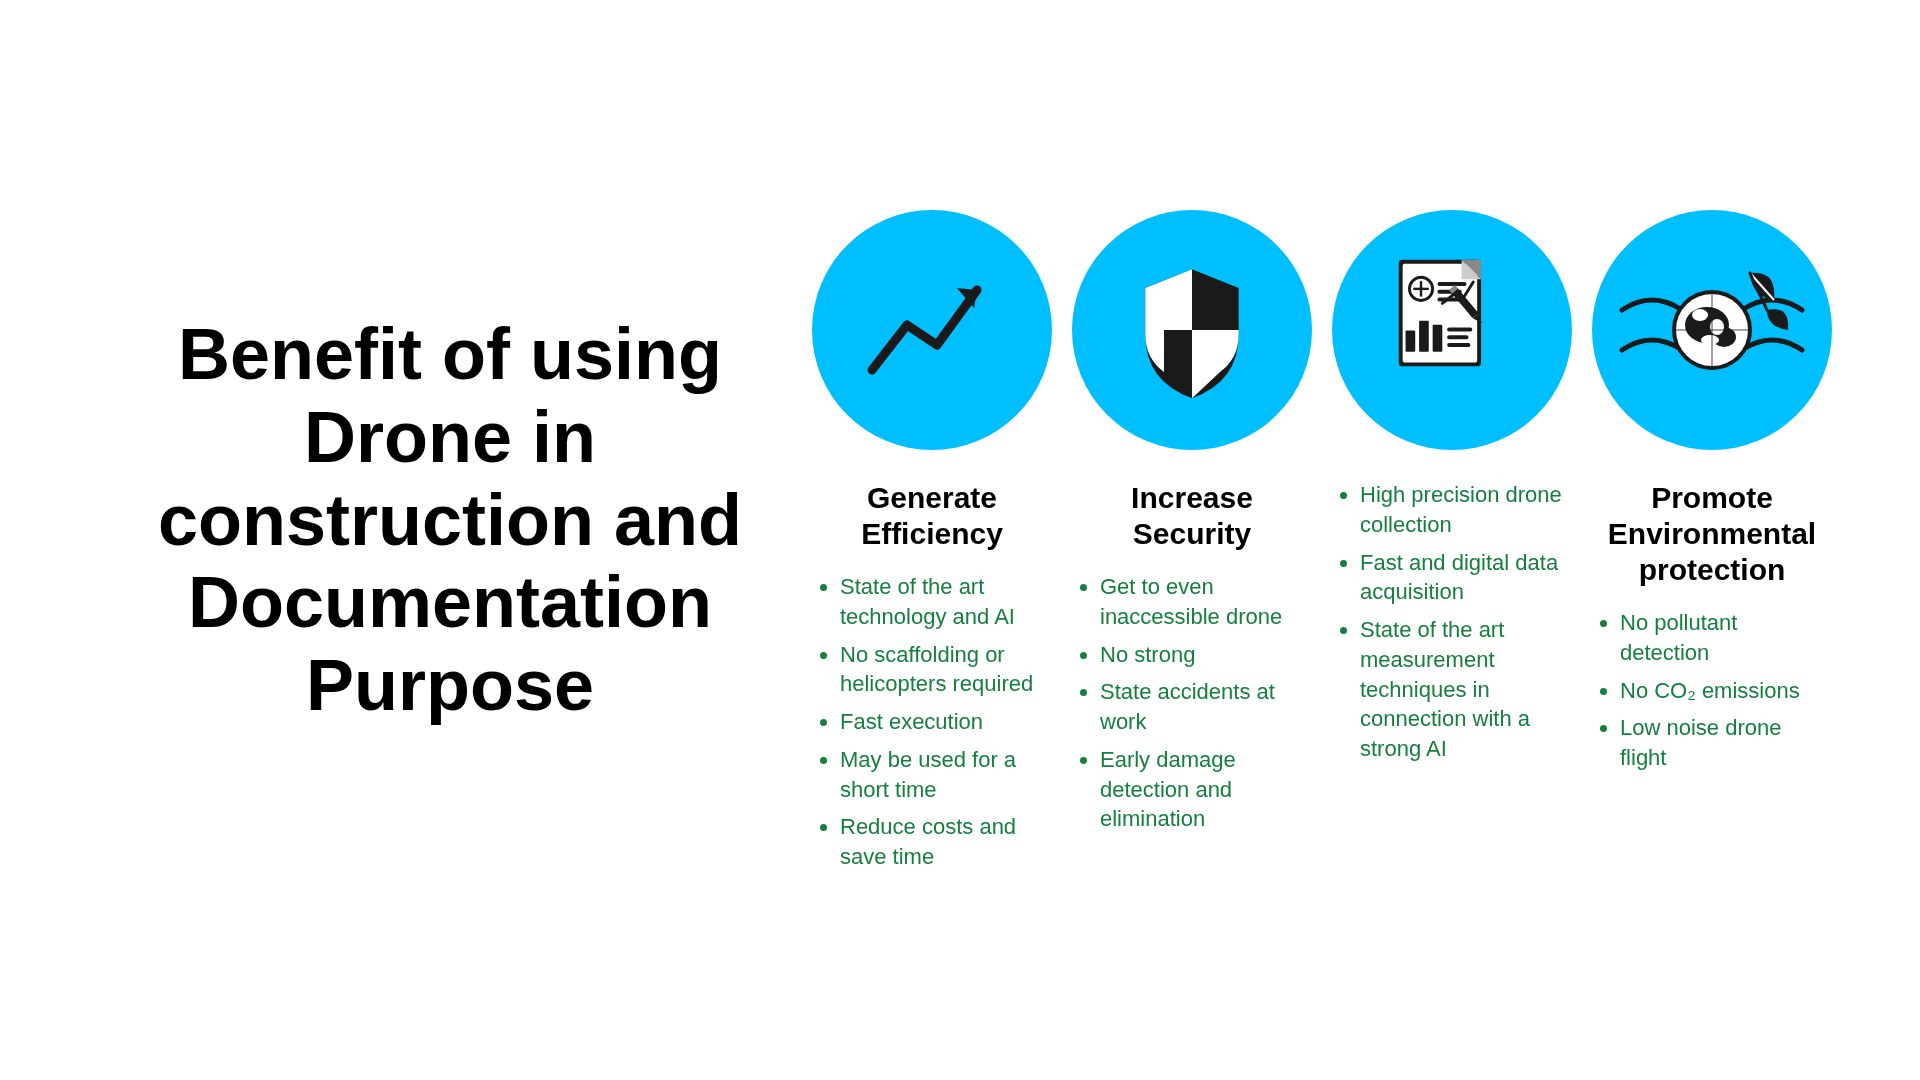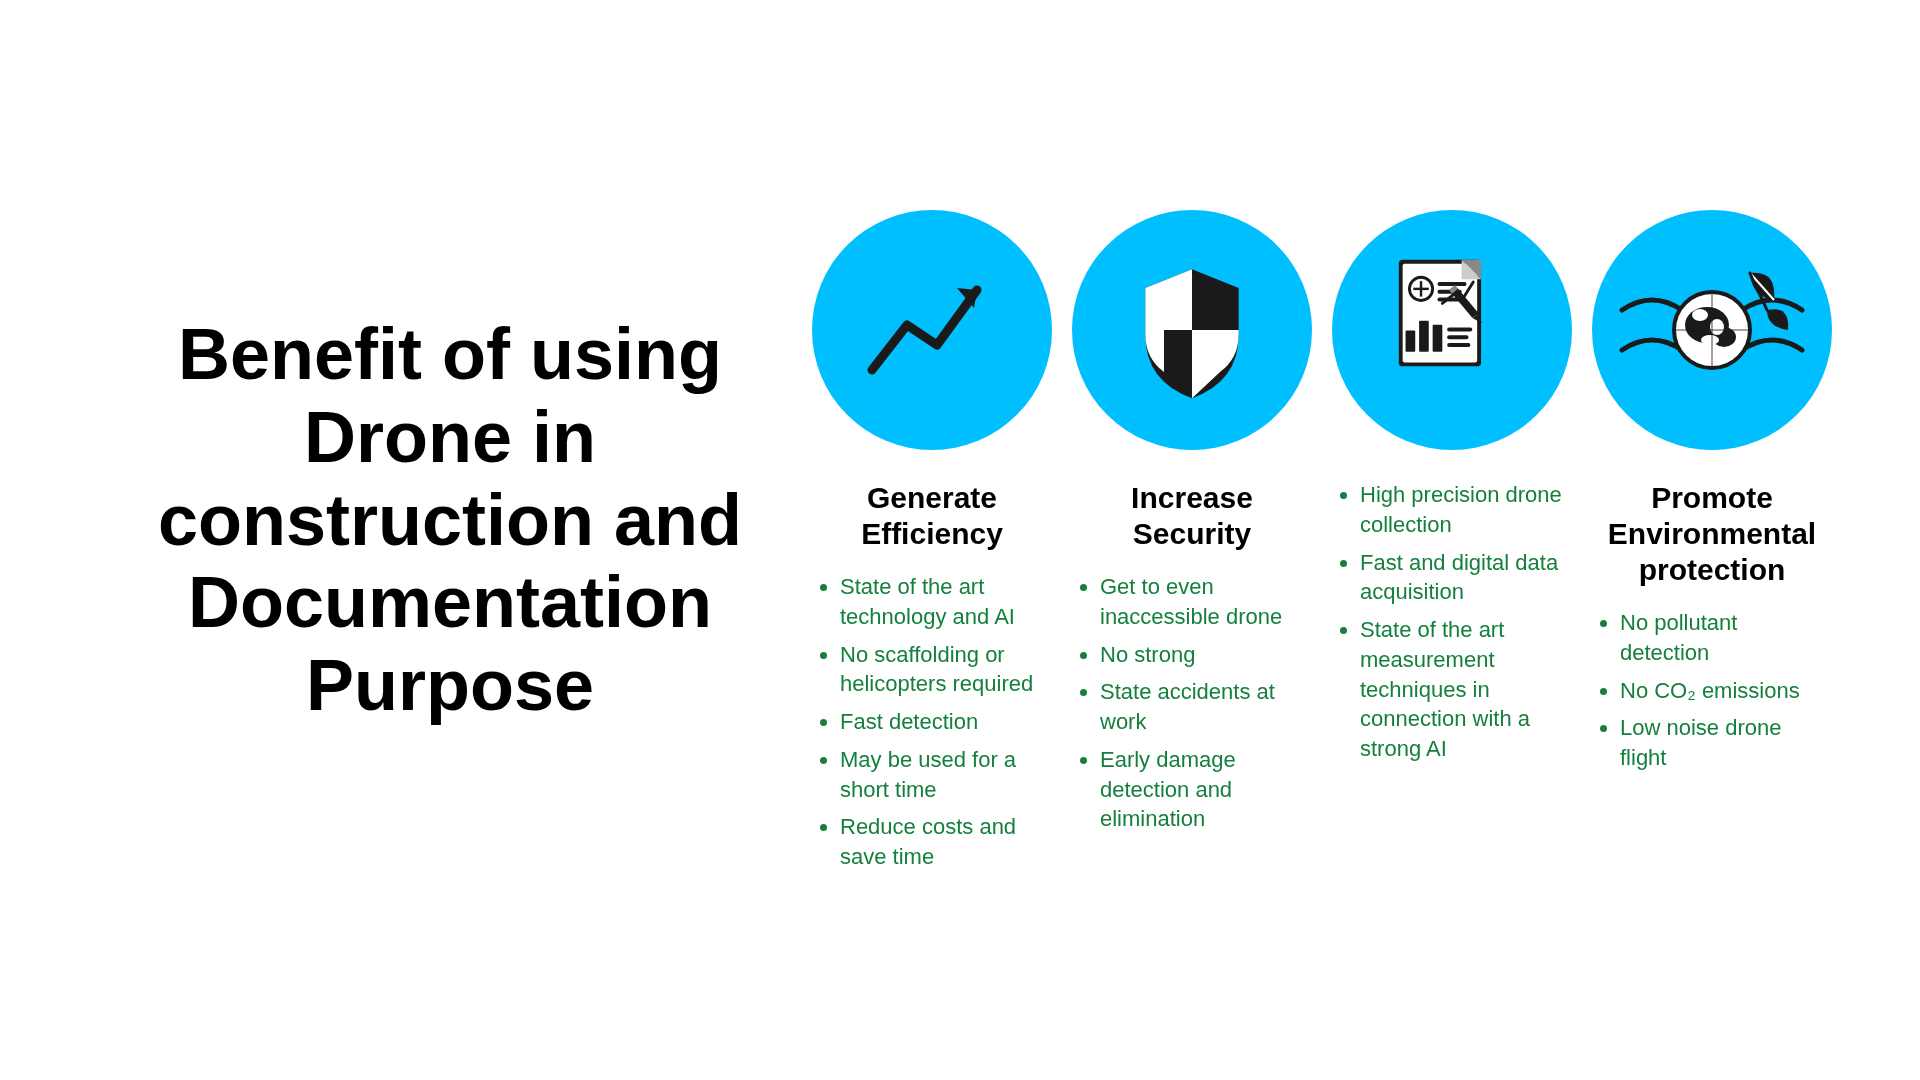--- a/index.html
+++ b/index.html
@@ -103,21 +103,21 @@
 
           <polyline points="10,100 45,55 75,75 115,20" stroke="#1a1a1a" stroke-width="9" fill="none" stroke-linecap="round" stroke-linejoin="round"></polyline>
 
           <polygon points="115,20 95,18 112,38" fill="#1a1a1a"></polygon>
         </svg>
       </div>
       <h2 class="card-title">Generate Efficiency</h2>
       <ul class="card-list">
         <li>State of the art technology and AI</li>
         <li>No scaffolding or helicopters required</li>
-        <li>Fast detection</li>
+        <li>Fast execution</li>
         <li>May be used for a short time</li>
         <li>Reduce costs and save time</li>
       </ul>
     </div>
 
     <div class="card">
       <div class="circle-icon">
         <svg width="130" height="140" viewBox="0 0 130 150" xmlns="http://www.w3.org/2000/svg">
 
           <path d="M65 10 L115 30 L115 80 Q115 130 65 148 Q15 130 15 80 L15 30 Z" fill="#1a1a1a"></path>

